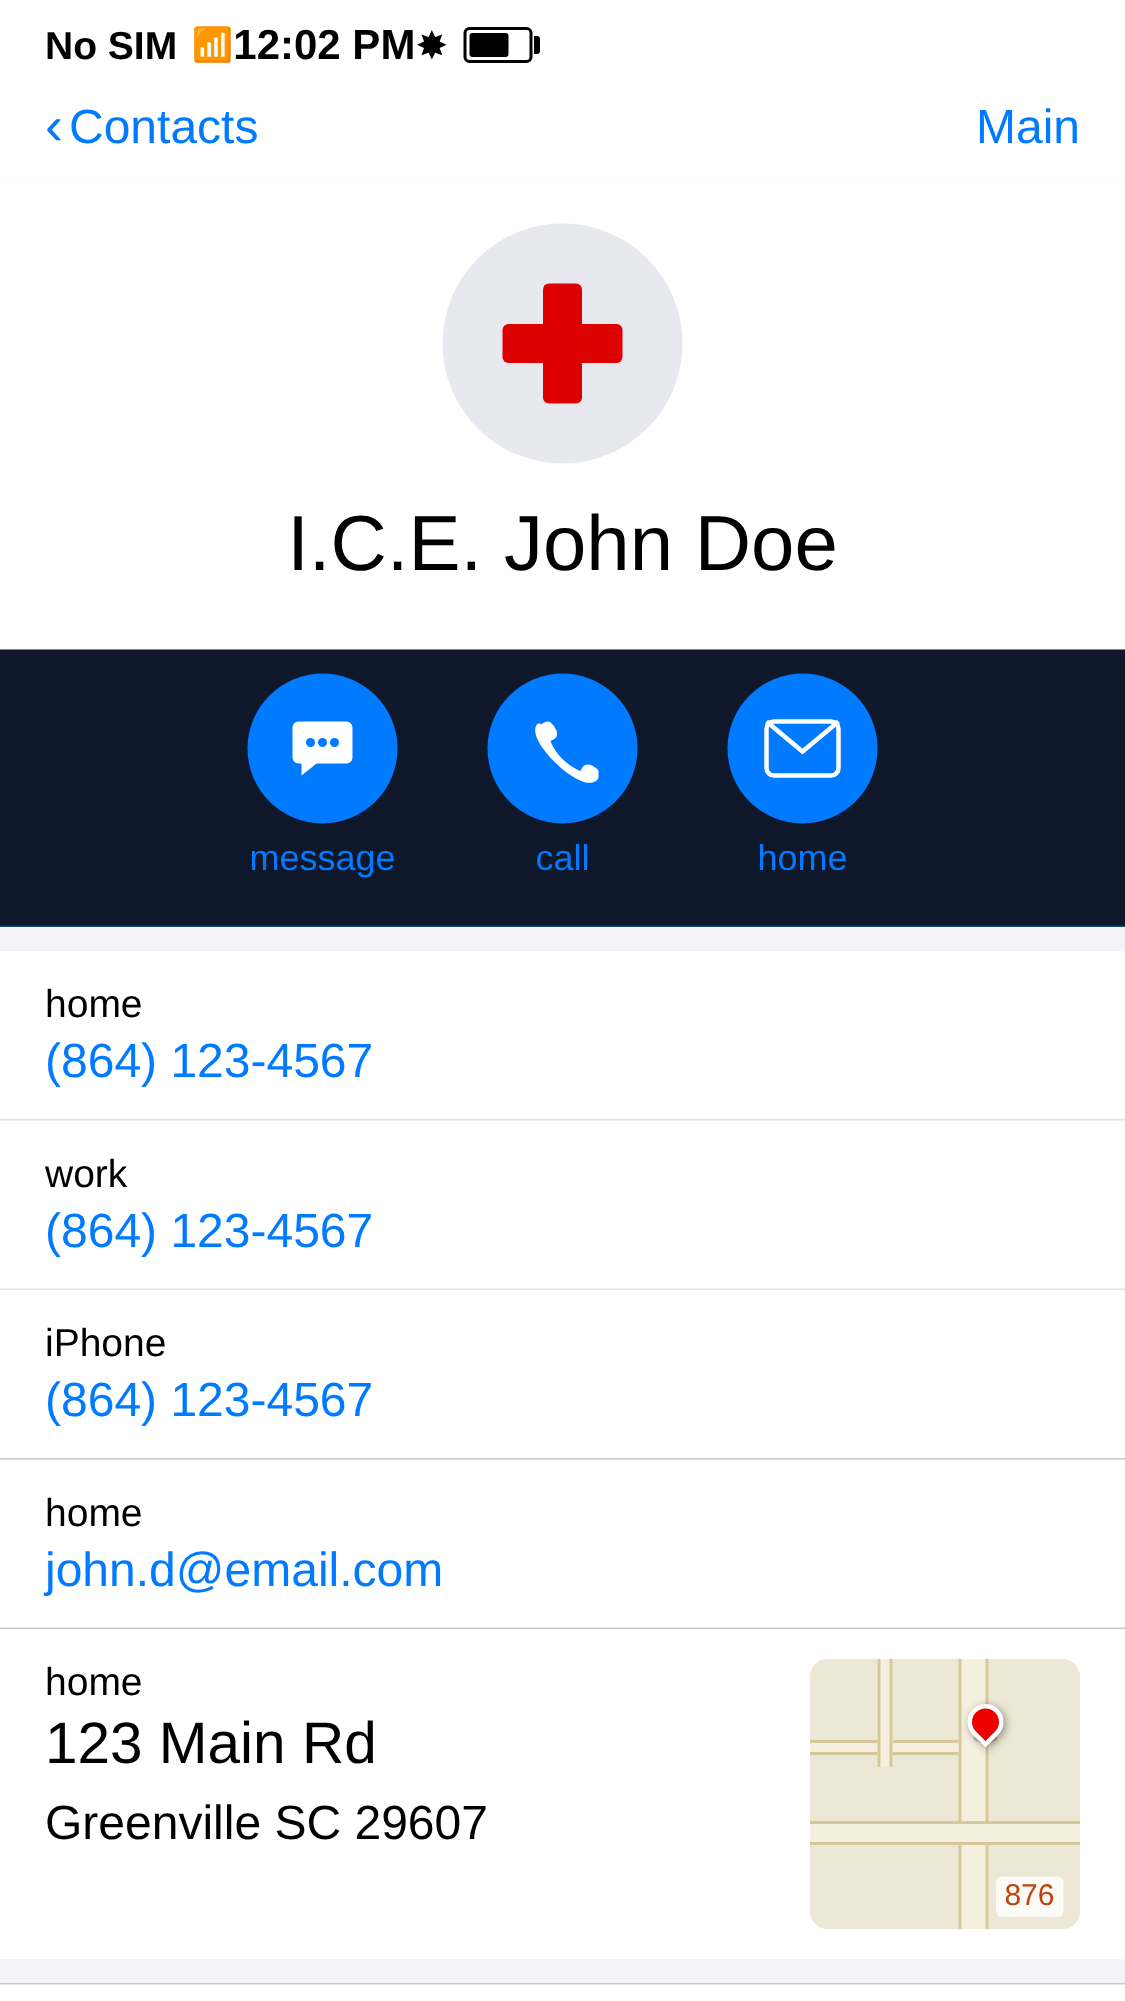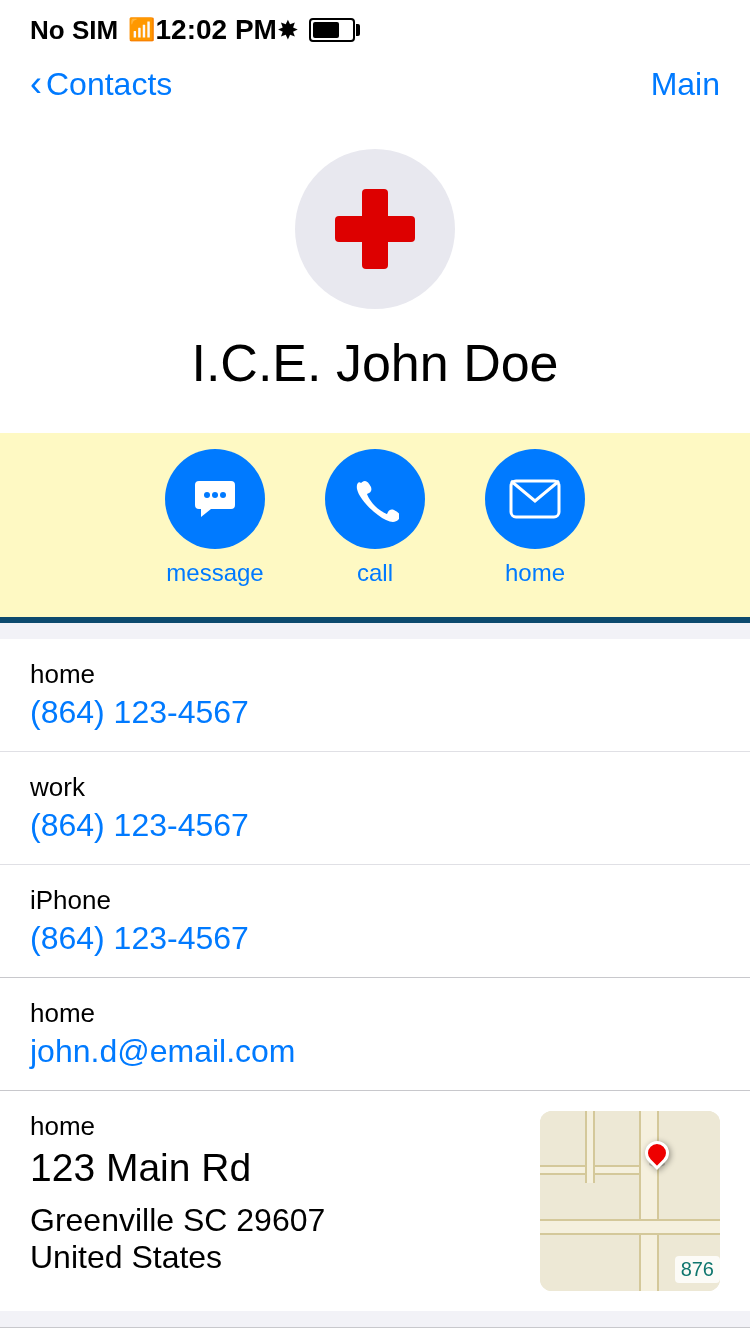--- a/index.html
+++ b/index.html
@@ -124,22 +124,22 @@
       margin-bottom: 30px;
       text-align: center;
     }
 
     
     .action-row {
       display: flex;
       justify-content: center;
       gap: 60px;
       padding: 16px 30px 30px;
-      background: #fef9c3;
-      border-bottom: 6px solid #0c4a6e;
+      background: #0f172a;
+      border-bottom: 1px solid #0c4a6e;
     }
     .action-item {
       display: flex;
       flex-direction: column;
       align-items: center;
       gap: 10px;
       cursor: pointer;
     }
     .action-btn {
       width: 100px;
@@ -248,23 +248,23 @@
     .pin-shadow {
       width: 16px;
       height: 6px;
       background: rgba(0,0,0,0.2);
       border-radius: 50%;
       margin-top: -4px;
     }
     .map-label {
       position: absolute;
       bottom: 8px;
-      right: 0;
+      right: 11px;
       font-size: 20px;
-      color: #0f766e;
+      color: #c2410c;
       background: rgba(255,255,255,0.8);
       padding: 2px 6px;
       border-radius: 4px;
     }
 
     
     .separator-section {
       background: white;
       margin-top: 16px;
     }
@@ -364,21 +364,20 @@
     <div class="info-value">john.d@email.com</div>
   </div>
 </div>
 
 <div class="info-section" style="margin-top:0; border-top: 1px solid #c8c8cc;">
   <div class="address-row">
     <div class="address-text-block">
       <div class="info-label">home</div>
       <div class="info-value black" style="margin-top: 4px; font-size: 39px;">123 Main Rd</div>
       <div class="info-value black" style="font-size: 32px; margin-top: 12px;">Greenville SC 29607</div>
-      <div class="info-value black" style="font-size: 32px;">United States</div>
     </div>
     <div class="map-thumbnail">
       <div class="map-bg">
 
         <div class="map-road-v" style="left:55%;top:0;width:20px;height:100%;"></div>
         <div class="map-road-h" style="top:60%;left:0;height:16px;width:100%;"></div>
         <div class="map-road-h" style="top:30%;left:0;height:10px;width:55%;"></div>
         <div class="map-road-v" style="left:25%;top:0;width:10px;height:40%;"></div>
 
         <div class="map-pin">

